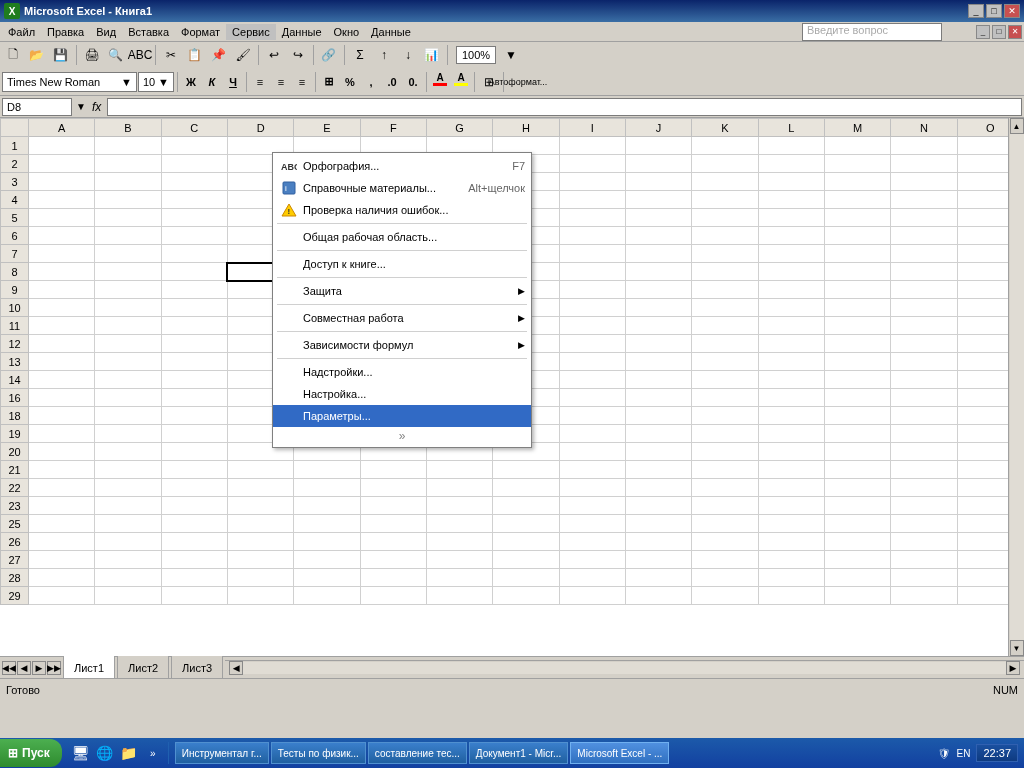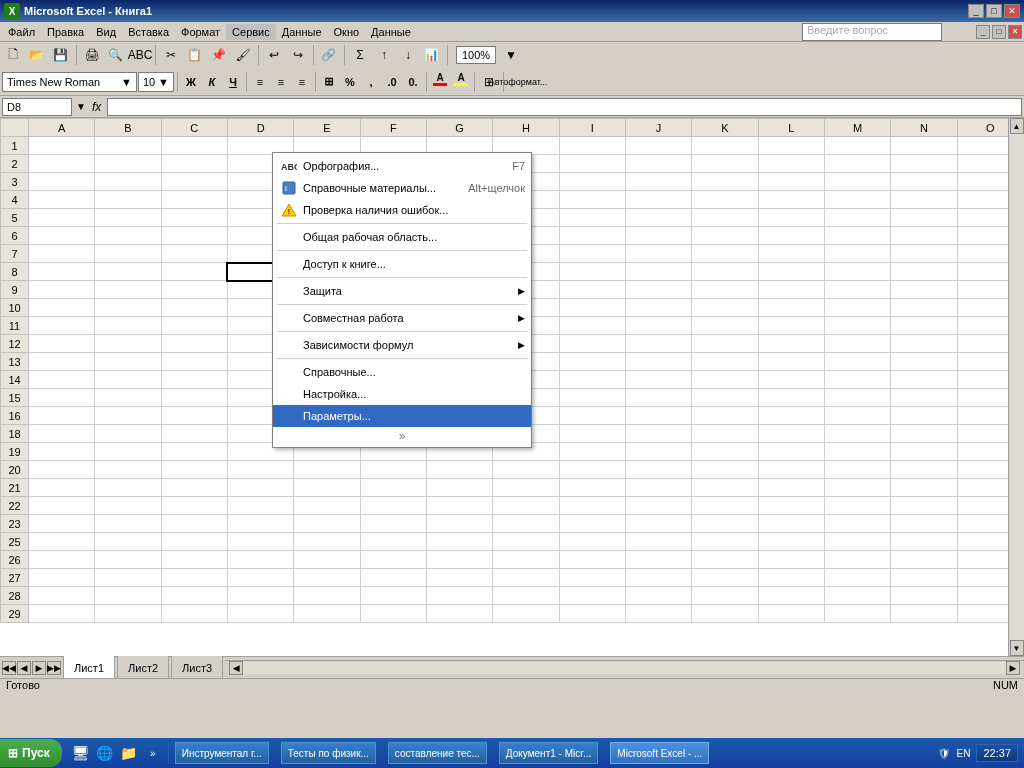--- a/index.html
+++ b/index.html
@@ -177,20 +177,21 @@
       background: white;
       border-bottom: 1px solid white;
     }
 
     
     .status-bar {
       height: 22px;
       background: #d4d0c8;
       border-top: 1px solid #a0a0a0;
       display: flex;
+      align-items: center;
       padding: 0 6px;
       font-size: 11px;
       justify-content: space-between;
     }
 
     
     .taskbar {
       position: absolute;
       bottom: 0;
       left: 0;
@@ -213,21 +214,21 @@
       align-items: center;
       gap: 4px;
       cursor: pointer;
       border: none;
       margin-right: 4px;
     }
     .taskbar-items {
       display: flex;
       align-items: center;
       flex: 1;
-      gap: 12px;
+      gap: 2px;
       padding: 0 2px;
     }
     .taskbar-item {
       height: 22px;
       padding: 0 6px;
       background: linear-gradient(to bottom, #3a7fcc, #2060a0);
       border: 1px solid #5090d0;
       color: white;
       font-size: 10px;
       cursor: pointer;
@@ -723,38 +724,20 @@
               <td class="cell"></td>
               <td class="cell" style="border-left: 1px dashed rgb(153, 153, 153);"></td>
               <td class="cell"></td>
               <td class="cell"></td>
               <td class="cell"></td>
               <td class="cell"></td>
               <td class="cell"></td>
               <td class="cell"></td>
             </tr>
             <tr>
-              <th class="row-header">15</th>
-              <td class="cell"></td>
-              <td class="cell"></td>
-              <td class="cell"></td>
-              <td class="cell"></td>
-              <td class="cell"></td>
-              <td class="cell"></td>
-              <td class="cell"></td>
-              <td class="cell"></td>
-              <td class="cell" style="border-left: 1px dashed rgb(153, 153, 153);"></td>
-              <td class="cell"></td>
-              <td class="cell"></td>
-              <td class="cell"></td>
-              <td class="cell"></td>
-              <td class="cell"></td>
-              <td class="cell"></td>
-            </tr>
-            <tr>
               <th class="row-header">16</th>
               <td class="cell"></td>
               <td class="cell"></td>
               <td class="cell"></td>
               <td class="cell"></td>
               <td class="cell"></td>
               <td class="cell"></td>
               <td class="cell"></td>
               <td class="cell"></td>
               <td class="cell" style="border-left: 1px dashed rgb(153, 153, 153);"></td>
@@ -1058,21 +1041,21 @@
 
     <div class="menu-row">
       <div class="menu-row-icon"></div>
       <span class="menu-row-text">Зависимости формул</span>
       <span class="menu-row-arrow">▶</span>
     </div>
     <div class="menu-sep"></div>
 
     <div class="menu-row">
       <div class="menu-row-icon"></div>
-      <span class="menu-row-text">Справочные...</span>
+      <span class="menu-row-text">Надстройки...</span>
     </div>
 
     <div class="menu-row">
       <div class="menu-row-icon"></div>
       <span class="menu-row-text">Настройка...</span>
     </div>
 
     <div class="menu-row selected-item">
       <div class="menu-row-icon"></div>
       <span class="menu-row-text">Параметры...</span>

